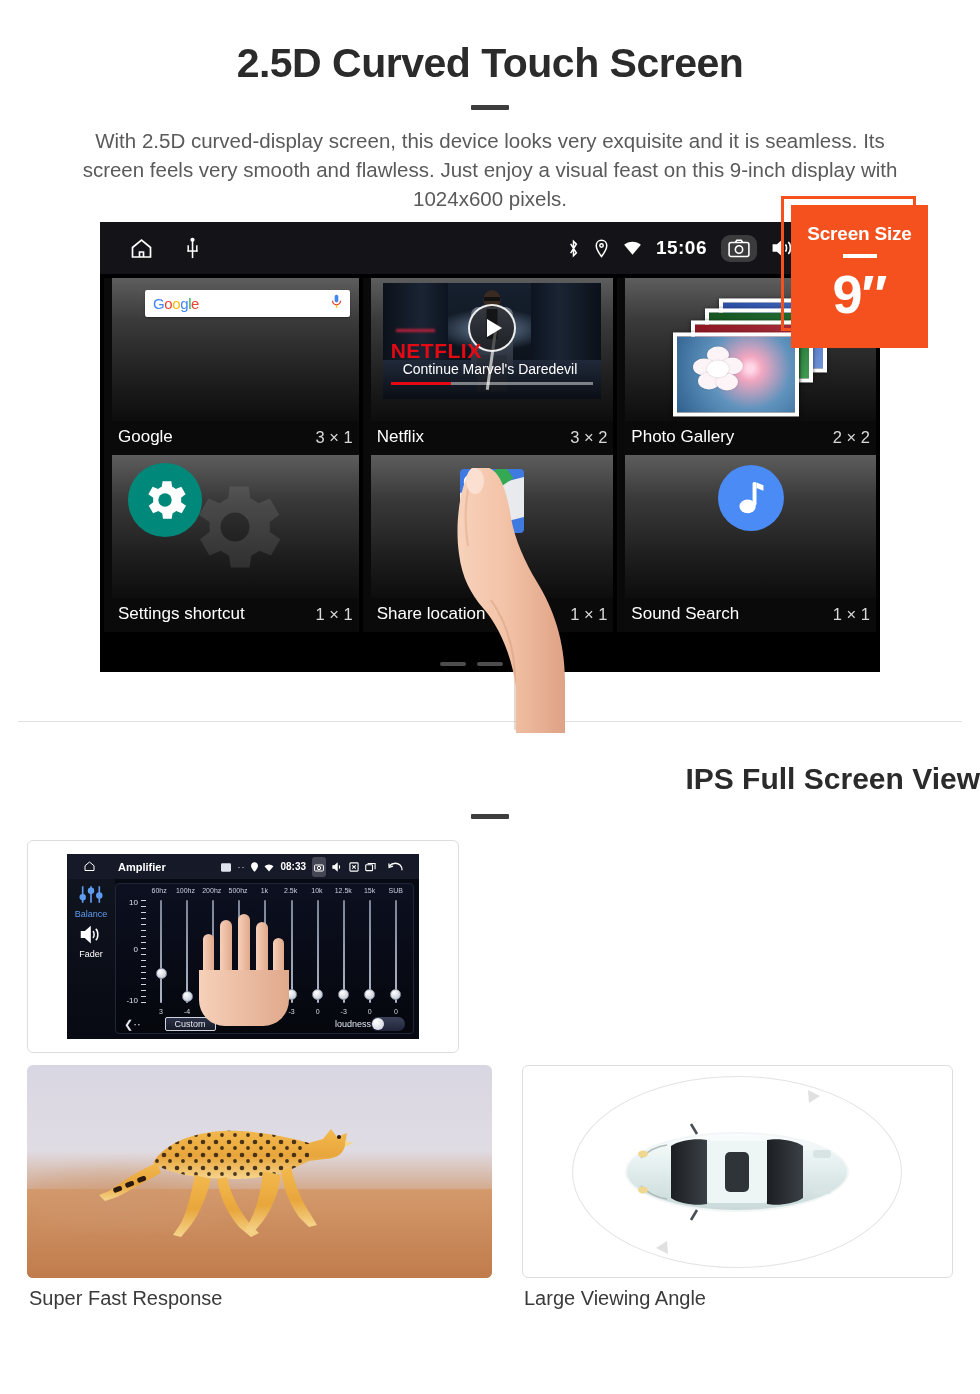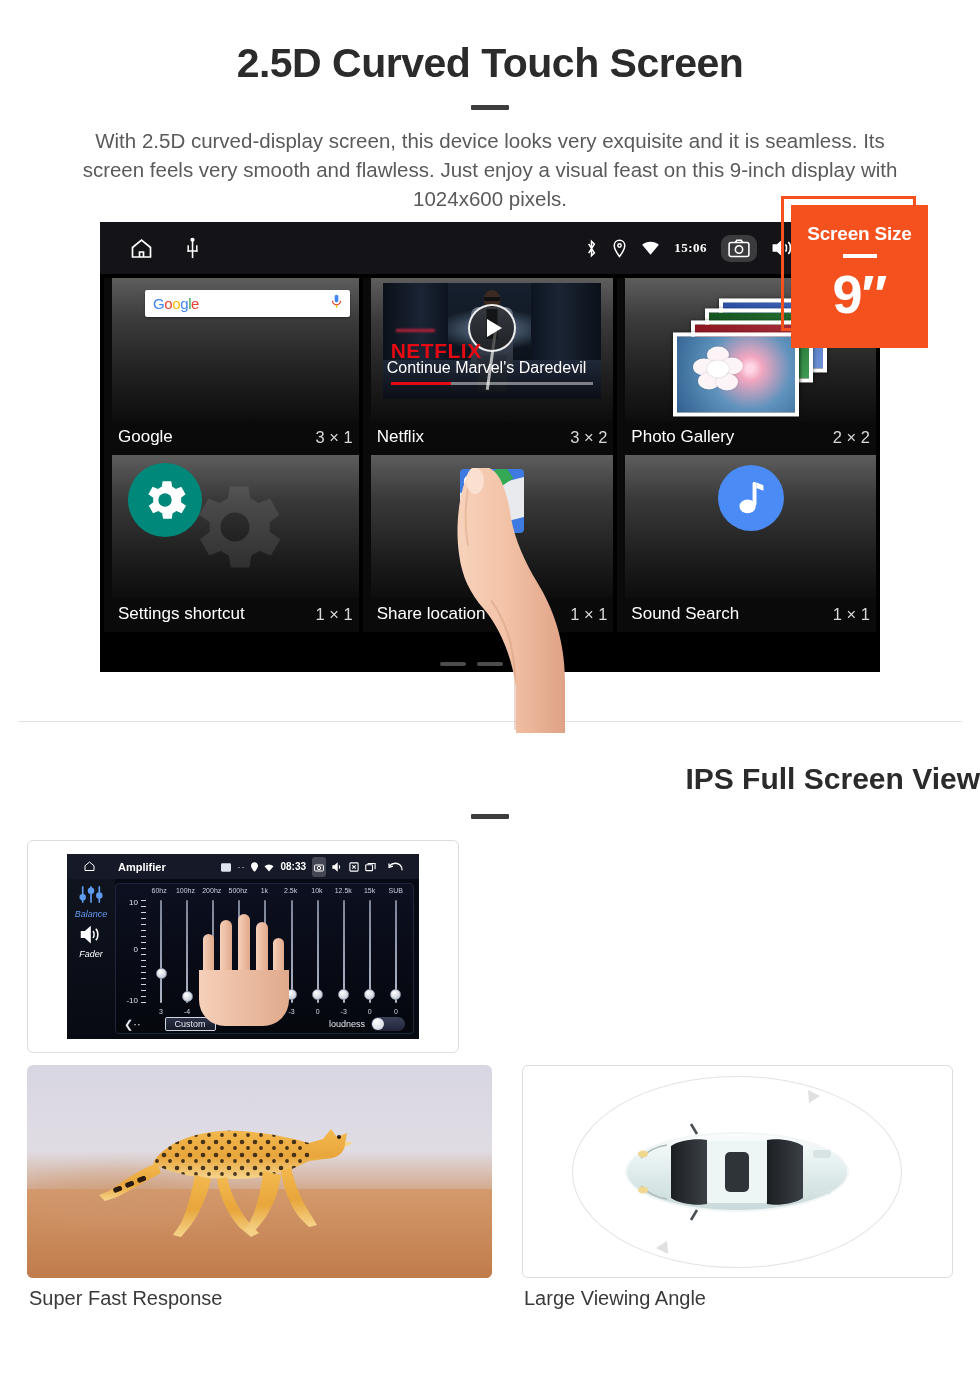--- a/index.html
+++ b/index.html
@@ -27,21 +27,21 @@
   .device{
     position:absolute; left:100px; top:222px; width:780px; height:450px;
     background:#000; overflow:hidden;
   }
   .statusbar{
     height:52px; background:#141418; display:flex; align-items:center;
     padding:0 14px; color:#fff;
   }
   .sb-left{ display:flex; align-items:center; gap:30px; margin-left:14px;}
   .sb-right{ margin-left:auto; display:flex; align-items:center; gap:14px; }
-  .sb-time{ font-size:13px; font-weight:bold; letter-spacing:.5px;font-family:Liberation Serif, serif;}
+  .sb-time{ font-size:19px; font-weight:bold; letter-spacing:.5px;}
   .ic{ display:inline-flex; align-items:center; justify-content:center; }
   .ic svg{ display:block; }
   .cam-hl{ background:rgba(255,255,255,.17); border-radius:9px; padding:4px 7px; }
 
   .grid{ padding:4px 4px 0 4px; }
   .row{ display:flex; gap:4px; }
   .cell{ position:relative; background:#0a0a0a;padding-left:8px; }
   .thumb{
     position:relative; overflow:hidden;
     background:linear-gradient(#5d5d5d 0%, #3a3a3a 30%, #1d1d1d 72%, #0d0d0d 100%);
@@ -87,21 +87,21 @@
     background:linear-gradient(180deg,#2b313c,#13161c);}
   .nf-cane{position:absolute;left:47%;top:36%;width:3px;height:56%;background:#cfcfcf;transform:rotate(8deg);opacity:.85;}
   .play{
     position:absolute; left:50%; top:39%; transform:translate(-50%,-50%);
     width:48px;height:48px;border-radius:50%;
     background:rgba(20,20,20,.62); border:2.5px solid rgba(255,255,255,.92);
     display:flex;align-items:center;justify-content:center;
   }
   .play::after{content:"";border-left:15px solid #fff;border-top:9px solid transparent;border-bottom:9px solid transparent;margin-left:4px;}
   .nfx-logo{position:absolute;left:8px;bottom:36px;color:#e50914;font-size:21px;font-weight:bold;letter-spacing:.5px;}
-  .nfx-cap{position:absolute;left:4px;bottom:22px;color:#fff;font-size:16px;}
+  .nfx-cap{position:absolute;left:20px;bottom:22px;color:#fff;font-size:14px;}
   .nfx-prog{position:absolute;left:8px;right:8px;bottom:14px;height:3px;background:rgba(255,255,255,.45);}
   .nfx-prog i{display:block;height:100%;width:30%;background:#e50914;}
 
   
   .pg{ position:absolute; left:50%; top:50%; transform:translate(-50%,-46%); width:160px;height:112px;}
   .pf{ position:absolute; border:4px solid #fff; box-shadow:0 1px 4px rgba(0,0,0,.6); }
   .pf1{ left:48px; top:0; width:108px; height:74px; background:linear-gradient(160deg,#2b4fa8,#6f92d6);}
   .pf2{ left:34px; top:10px; width:108px; height:74px; background:linear-gradient(160deg,#14531f,#3f9b52);}
   .pf3{ left:20px; top:22px; width:108px; height:74px; background:linear-gradient(160deg,#8c1520,#cf5563);}
   .pf4{ left:2px;  top:34px; width:126px; height:84px;
@@ -175,42 +175,42 @@
   
   .card.r .cimg{ border:1px solid #ddd; background:#fff; display:flex; align-items:center; justify-content:center;}
   .amp{ width:352px; height:185px; background:#070a12; position:relative; overflow:hidden;}
   .amp-bar{ height:25px; background:#161a28; display:flex; align-items:center; padding:0 16px; color:#fff;}
   .amp-title{ font-size:11px; font-weight:bold; margin-left:22px;}
   .amp-ic{ display:flex; align-items:center; gap:6px; margin-left:auto;}
   .amp-time{font-size:10px;font-weight:bold;}
   .amp-body{ position:relative; height:160px; display:flex; }
   .amp-side{ width:48px; padding-top:6px; text-align:center; color:#fff;
              background:linear-gradient(180deg,#10141f,#070a12); }
-  .amp-side .lbl{ font-size:9px; margin-top:1px;font-style:italic; }
+  .amp-side .lbl{ font-size:9px; margin-top:1px; }
   .amp-side .lbl.b{ color:#5f9cf0; }
   .eqwrap{ flex:1; margin:4px 5px 5px 0; border:1px solid #20263a; border-radius:4px; position:relative;
            background:linear-gradient(180deg,#0c1020,#05070d);}
   .eqfreq{ display:flex; padding:3px 4px 0 30px; }
   .eqfreq span{ flex:1; text-align:center; color:#c9cfe0; font-size:7px; }
   .scale{ position:absolute; left:6px; top:16px; bottom:30px; width:24px; color:#dfe3ee; font-size:8px;}
   .scale b{ position:absolute; right:8px; font-weight:normal;}
   .tick{ position:absolute; right:0; top:0; bottom:0; width:5px;
     background:repeating-linear-gradient(180deg,#cfd4e2 0 1px, transparent 1px 6px); }
   .sliders{ position:absolute; left:32px; right:4px; top:16px; bottom:30px; display:flex;}
   .sl{ flex:1; position:relative; }
   .sl .track{ position:absolute; left:50%; top:0; bottom:0; width:2px; margin-left:-1px;
     background:linear-gradient(180deg,#7b8396,#aeb6c6); border-radius:1px;}
   .sl .knob{ position:absolute; left:50%; width:11px;height:11px;margin-left:-5.5px;border-radius:50%;
     background:radial-gradient(circle at 35% 30%,#fff,#b9c0cf); border:1px solid #8d94a4;}
   .eqvals{ position:absolute; left:32px; right:4px; bottom:18px; display:flex; }
   .eqvals span{ flex:1; text-align:center; color:#d6dae6; font-size:7px;}
   .eqbot{ position:absolute; left:0; right:0; bottom:0; height:18px; display:flex; align-items:center; padding:0 8px; color:#e4e7f0;}
   .custom{ border:1px solid #cfd4e2; border-radius:2px; padding:1px 9px; font-size:9px; margin-left:24px;
            background:linear-gradient(180deg,#2b3147,#181c29);}
-  .loud{ margin-left:auto; display:flex; align-items:center; gap:6px; font-size:9px;}
+  .loud{ margin-left:auto; display:flex; align-items:center; font-size:9px;}
   .toggle{ width:34px;height:14px;border-radius:7px;background:linear-gradient(180deg,#3b4258,#20243a); position:relative;}
   .toggle i{ position:absolute;left:1px;top:1px;width:12px;height:12px;border-radius:50%;
              background:radial-gradient(circle at 35% 30%,#fff,#c8cdda);}
   .amp-hand{ position:absolute; left:120px; top:58px; width:120px; height:120px; }
 
   
   .cheetah{ background:linear-gradient(180deg,#d8d6e2 0%,#e0dce4 40%,#cf9b74 64%, #c98a5d 80%, #bf7d50 100%); position:relative;}
   .ch-sand{position:absolute;left:0;right:0;bottom:0;height:42%;
     background:linear-gradient(180deg,#d49a6c,#c07b4b);}
   .ch-dust{position:absolute;left:2%;bottom:22%;width:46%;height:34%;

